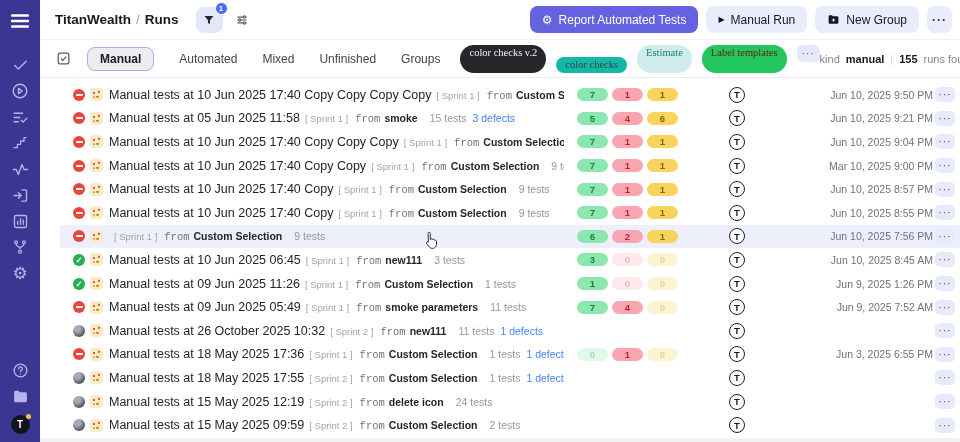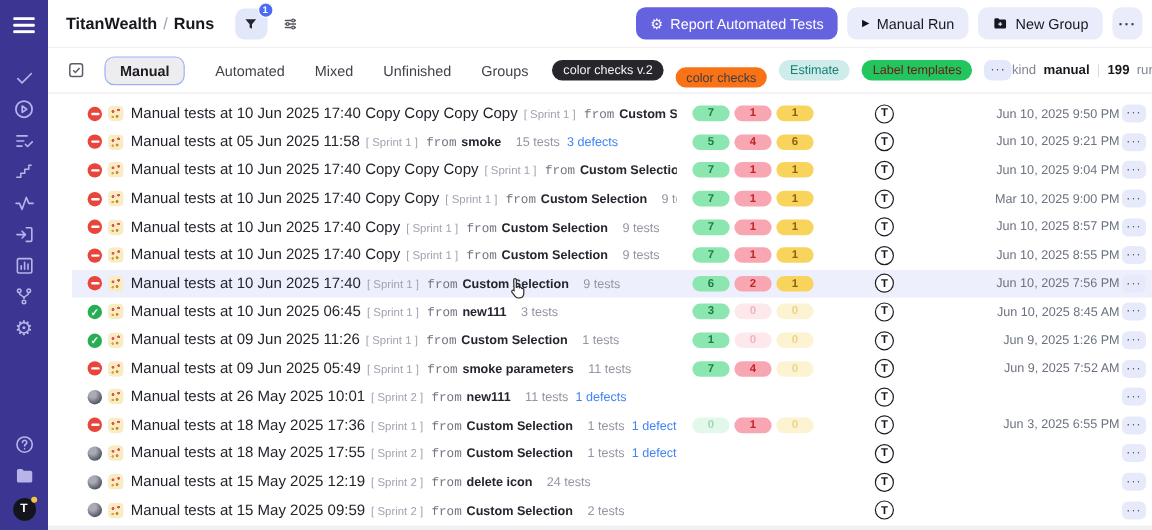--- a/index.html
+++ b/index.html
@@ -36,24 +36,24 @@
   .btn-sq{width:25px;padding:0;justify-content:center;letter-spacing:1px;font-weight:700;color:#34363e;}
   .play-glyph{font-size:8px;color:#121318;}
   .gear-glyph{font-size:12px;line-height:1;color:#fff;}
 
   
   .tabbar{position:absolute;left:40px;top:40px;right:0;height:38px;background:#fff;display:flex;align-items:center;padding:0 8px 0 16px;border-bottom:1px solid #ececf0;}
   .select-icon{display:flex;align-items:center;margin-right:16px;cursor:pointer;}
   .tabs{display:flex;align-items:center;gap:25px;}
   .tab{font-size:12px;color:#42434a;cursor:pointer;white-space:nowrap;}
   .tab.active{background:#ededf0;border:1.5px solid #9fb0f5;border-radius:8px;padding:4px 12px;font-weight:600;color:#1b1c22;}
-  .tagrow{display:flex;align-items:center;gap:10px;margin-left:20px;}
+  .tagrow{display:flex;gap:10px;margin-left:20px;font-family:Liberation Serif, serif;}
   .tag{font-size:10.5px;border-radius:999px;padding:2.5px 9px;cursor:pointer;white-space:nowrap;}
   .tag-0{background:#26262b;color:#f4f4f5;}
-  .tag-1{background:#f97316;color:#3c3d43;margin-top:12px;}
+  .tag-1{background:#14b8a6;color:#3c3d43;margin-top:12px;}
   .tag-2{background:#cdecea;color:#177f71;}
   .tag-3{background:#22c55e;color:#6d1b15;}
   .tabs-more{width:23px;height:17px;border-radius:6px;background:#e4e8fb;color:#41434d;font-size:10px;line-height:17px;text-align:center;letter-spacing:1px;cursor:pointer;}
   .tab-meta{margin-left:auto;display:flex;align-items:center;gap:6px;font-size:11px;color:#808692;white-space:nowrap;}
   .tab-meta b{color:#17181d;}
   .meta-div{color:#d8d8de;}
 
   
   .rows{position:absolute;left:40px;top:78px;right:0;padding-top:5px;}
   .row{position:relative;height:23.6px;display:flex;align-items:center;padding-left:13px;cursor:pointer;margin-left:20px;}
@@ -223,21 +223,21 @@
     <span class="tag tag-0">color checks v.2</span>
     <span class="tag tag-1">color checks</span>
     <span class="tag tag-2">Estimate</span>
     <span class="tag tag-3">Label templates</span>
     <span class="tabs-more">···</span>
   </div>
   <div class="tab-meta">
     <span>kind</span>
     <b>manual</b>
     <span class="meta-div">|</span>
-    <b>199</b>
+    <b>155</b>
     <span>runs found</span>
 
   </div>
 </div>
 
 <div class="rows" id="rows">
     <div class="row">
     <span class="status failed"></span>
     <span class="env-chip"></span>
     <span class="titlegrp">
@@ -370,21 +370,20 @@
     <span class="avatar">
         <span>T</span>
       </span>
     <span class="time">Jun 10, 2025 8:55 PM</span>
     <span class="more-btn">···</span>
   </div>
     <div class="row hovered">
     <span class="status failed"></span>
     <span class="env-chip"></span>
     <span class="titlegrp">
-      <span class="run-title">Manual tests at 10 Jun 2025 17:40</span>
       <span class="run-sprint">[ Sprint 1 ]</span>
       <span class="run-from">from</span>
       <span class="run-source">Custom Selection</span>
       <span class="run-tests">9 tests</span>
 
     </span>
     <span class="stats">
         <span class="pill green">6</span>
         <span class="pill red">2</span>
         <span class="pill yellow">1</span>
@@ -462,21 +461,21 @@
     <span class="avatar">
         <span>T</span>
       </span>
     <span class="time">Jun 9, 2025 7:52 AM</span>
     <span class="more-btn">···</span>
   </div>
     <div class="row">
     <span class="status active"></span>
     <span class="env-chip"></span>
     <span class="titlegrp">
-      <span class="run-title">Manual tests at 26 May 2025 10:01</span>
+      <span class="run-title">Manual tests at 26 October 2025 10:32</span>
       <span class="run-sprint">[ Sprint 2 ]</span>
       <span class="run-from">from</span>
       <span class="run-source">new111</span>
       <span class="run-tests">11 tests</span>
       <span class="run-defects">1 defects</span>
     </span>
 
     <span class="avatar">
         <span>T</span>
       </span>

